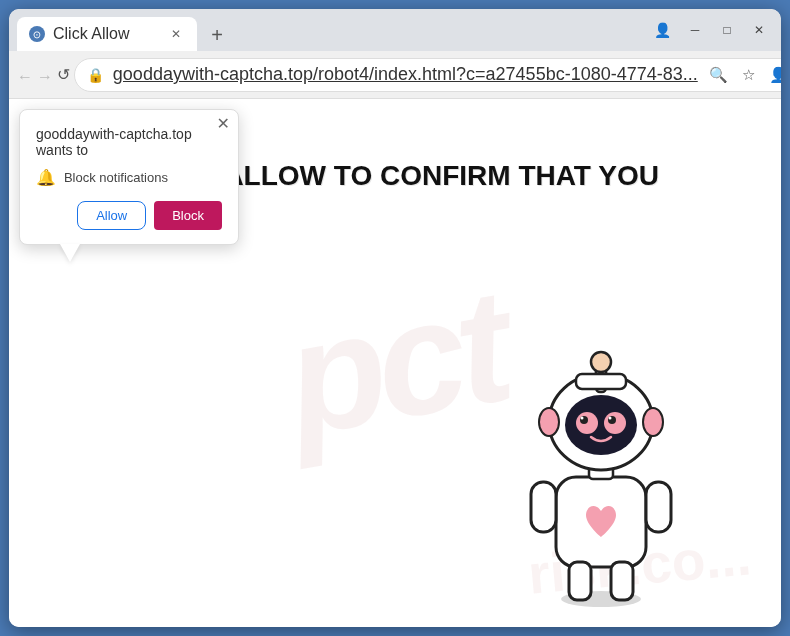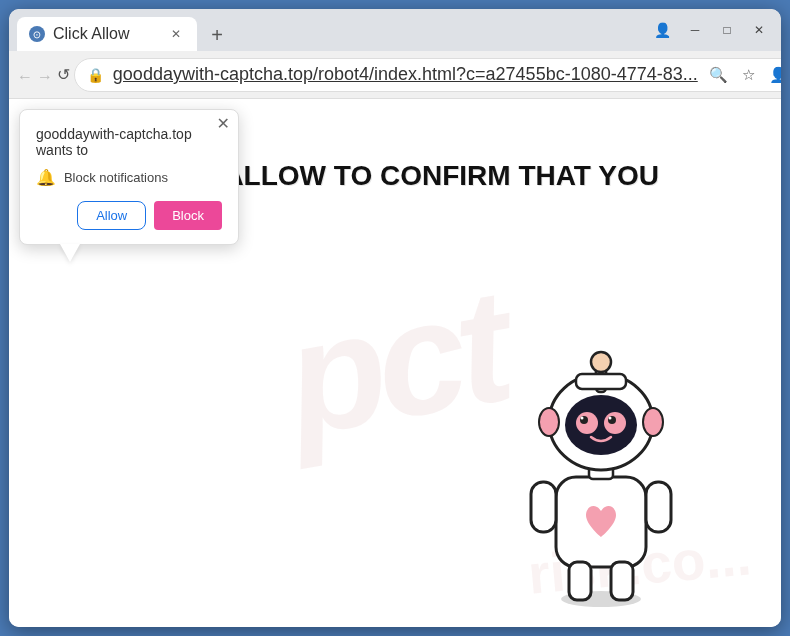--- a/index.html
+++ b/index.html
@@ -280,21 +280,21 @@
       background: white;
       color: #1a73e8;
       border-radius: 8px;
       font-size: 13px;
       cursor: pointer;
       font-weight: 500;
     }
     .btn-block {
       padding: 6px 18px;
       border: none;
-      background: #ec4899;
+      background: #be185d;
       color: white;
       border-radius: 4px;
       font-size: 13px;
       cursor: pointer;
       font-weight: 500;
     }
 
     
     .robot-svg {
       position: absolute;

